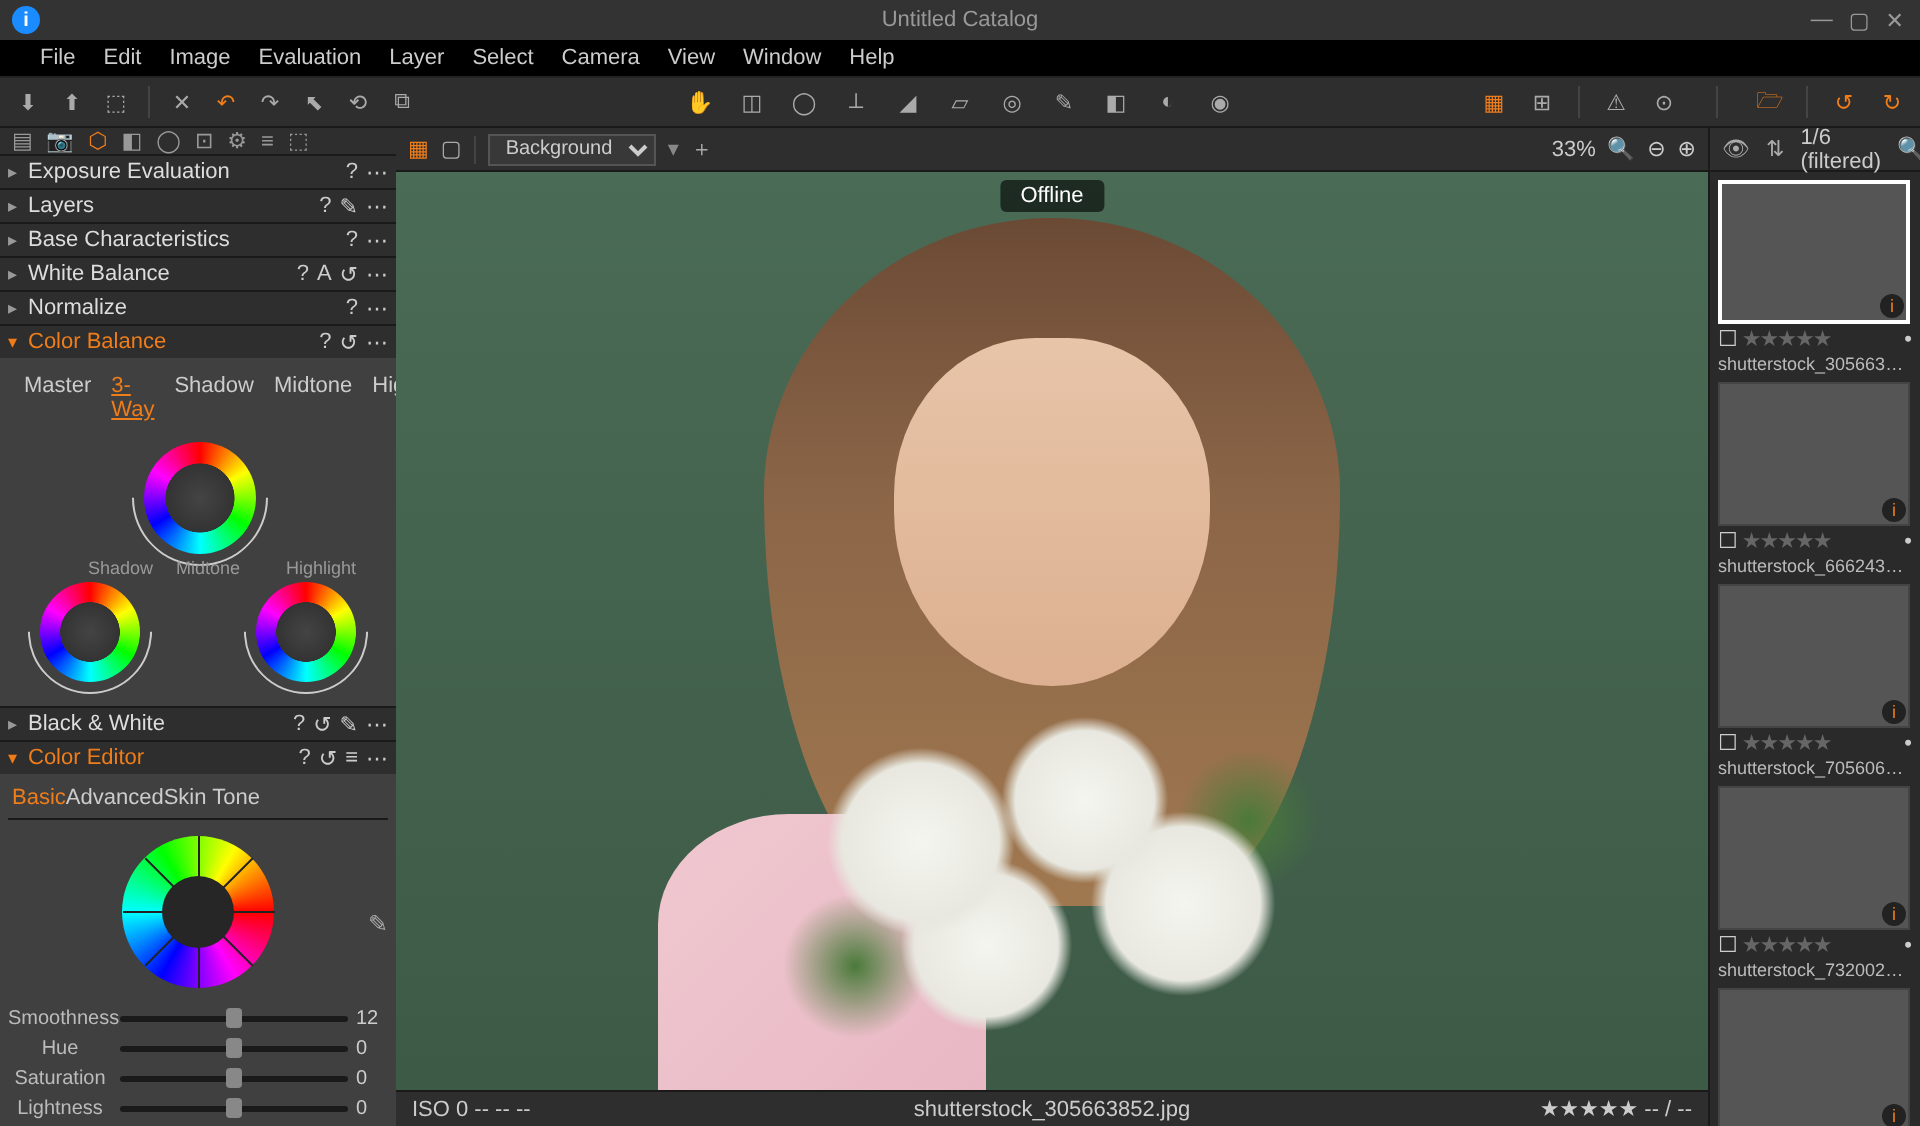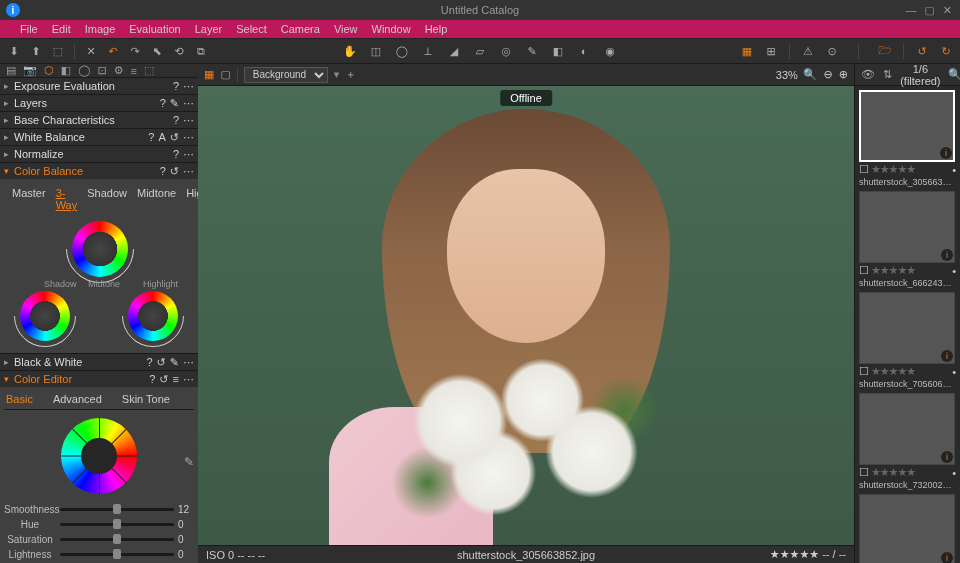--- a/index.html
+++ b/index.html
@@ -2,21 +2,21 @@
 <html><head>
 <meta charset="utf-8">
 <style>
 *{margin:0;padding:0;box-sizing:border-box;font-family:"Segoe UI",Arial,sans-serif;font-size:11px;color:#ccc;user-select:none}
 body{background:#2a2a2a;width:960px;height:563px;overflow:hidden;display:flex;flex-direction:column}
 .titlebar{height:20px;background:#333;display:flex;align-items:center;position:relative}
 .titlebar .logo{width:14px;height:14px;border-radius:50%;background:#1a8cff;margin:0 6px;display:flex;align-items:center;justify-content:center;color:#fff;font-weight:bold;font-size:10px}
 .titlebar .title{position:absolute;left:50%;transform:translateX(-50%);color:#999}
 .titlebar .wincontrols{margin-left:auto;display:flex;gap:8px;padding-right:8px}
 .titlebar .wincontrols span{color:#999;cursor:pointer}
-.menubar{height:18px;background:#be185d;display:flex;align-items:center;padding-left:20px;gap:14px}
+.menubar{height:18px;background:#000000;display:flex;align-items:center;padding-left:20px;gap:14px}
 .menubar span{color:#ccc;cursor:pointer}
 .toolbar{height:26px;background:#2e2e2e;border-top:1px solid #222;border-bottom:1px solid #1a1a1a;display:flex;align-items:center;padding:0 6px;gap:6px}
 .toolbar .sep{width:1px;height:16px;background:#444;margin:0 2px}
 .toolbar .icn{width:16px;height:16px;display:flex;align-items:center;justify-content:center;color:#aaa;cursor:pointer}
 .toolbar .icn.orange{color:#ef7d1a}
 .toolbar .center{position:absolute;left:50%;transform:translateX(-50%);display:flex;gap:10px}
 .toolbar .right{margin-left:auto;display:flex;align-items:center;gap:8px}
 .main{flex:1;display:flex;overflow:hidden}
 .leftpanel{width:198px;background:#2a2a2a;display:flex;flex-direction:column;overflow-y:auto}
 .lp-iconrow{height:22px;background:#2e2e2e;display:flex;align-items:center;gap:7px;padding:0 6px;border-bottom:1px solid #1a1a1a}
@@ -31,21 +31,21 @@
 .sec-header.orange .sec-title{color:#ef7d1a}
 .sec-body{background:#404040;padding:6px}
 .cb-tabs{display:flex;gap:10px;font-size:10px;color:#888;padding:2px 6px 6px}
 .cb-tabs .active{color:#ef7d1a;text-decoration:underline}
 .cb-wheels{position:relative;height:130px}
 .wheel{position:absolute;border-radius:50%;background:conic-gradient(red,yellow,lime,cyan,blue,magenta,red)}
 .wheel::after{content:"";position:absolute;inset:6px;background:radial-gradient(circle,#444 0%,#333 55%,transparent 56%);border-radius:50%}
 .wheel .dot{position:absolute;width:5px;height:5px;background:#fff;border-radius:50%;top:50%;left:50%;transform:translate(-50%,-50%)}
 .wheel .arc{position:absolute;inset:-6px;border:1px solid #ccc;border-radius:50%;border-left-color:transparent;border-top-color:transparent;transform:rotate(45deg)}
 .wheel-lbl{position:absolute;font-size:9px;color:#999}
-.ce-tabs{display:flex;gap:20px;font-size:10px;color:#888;padding:2px 2px 4px;border-bottom:1px solid #1a1a1a}
+.ce-tabs{display:flex;gap:0;font-size:10px;color:#888;padding:2px 2px 4px;border-bottom:1px solid #1a1a1a}
 .ce-tabs .active{color:#ef7d1a}
 .ce-wheel{width:76px;height:76px;margin:8px auto;position:relative;border-radius:50%;background:conic-gradient(from 90deg,red,magenta,blue,cyan,lime,yellow,red)}
 .ce-wheel::after{content:"";position:absolute;inset:20px;background:#262626;border-radius:50%}
 .ce-wheel .spoke{position:absolute;width:1px;height:38px;background:#222;left:50%;top:0;transform-origin:bottom}
 .picker{position:absolute;right:4px;top:68px;color:#aaa;font-size:12px}
 .slider-row{display:flex;align-items:center;height:15px;gap:4px}
 .slider-row .lbl{width:52px;text-align:center;font-size:10px;color:#bbb}
 .slider-row .track{flex:1;height:3px;background:#1a1a1a;position:relative;border-radius:2px}
 .slider-row .track::before{content:"";position:absolute;left:50%;top:-1px;width:1px;height:5px;background:#555}
 .slider-row .thumb{position:absolute;width:8px;height:10px;background:#888;top:-4px;border-radius:2px}
@@ -361,21 +361,21 @@
       <span>ISO 0   --   --   --</span>
       <span class="center">shutterstock_305663852.jpg</span>
       <span class="right">★★★★★   -- / --</span>
     </div>
   </div>
 
   <div class="rightpanel">
     <div class="rp-top">
       <span class="icn">👁</span>
       <span class="icn">⇅</span>
-      <span style="flex:1;text-align:center">1/6 (filtered)</span>
+      <span style="flex:1;">1/6 (filtered)</span>
       <span class="icn">🔍</span>
     </div>
     <div class="thumbs" id="thumbs">
         <div class="thumb sel">
      <div class="img t1">
             <div class="info">i</div>
           </div>
      <div class="meta">
             <span>☐</span>
             <span class="stars">★★★★★</span>

